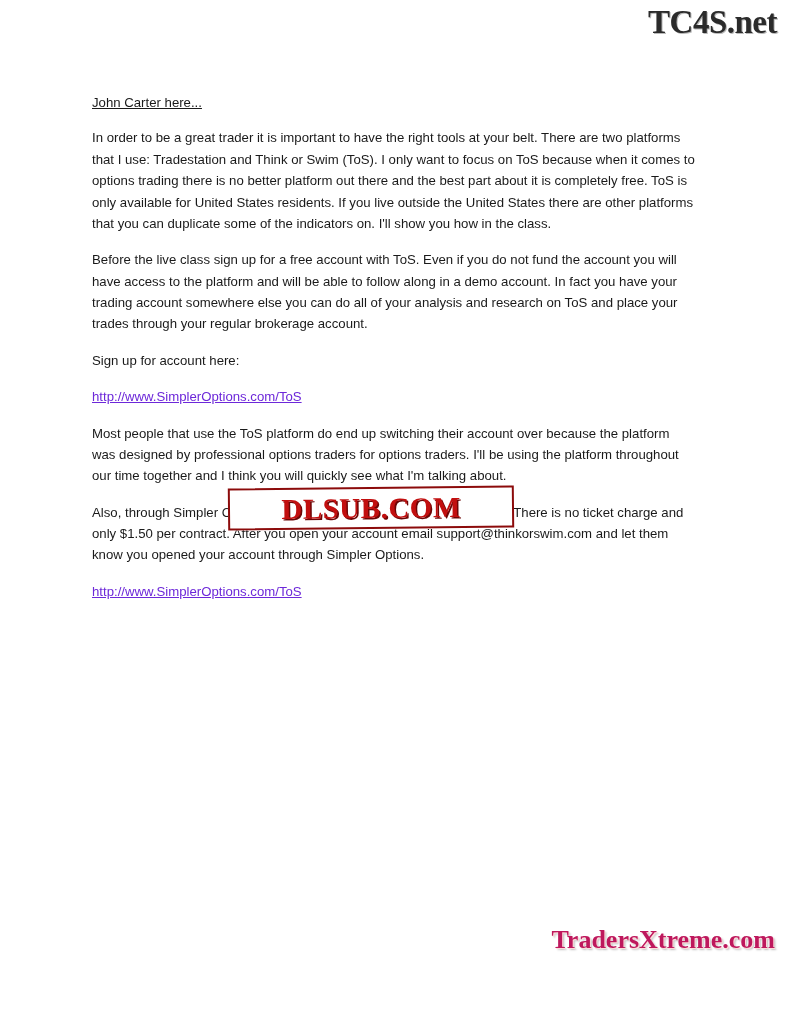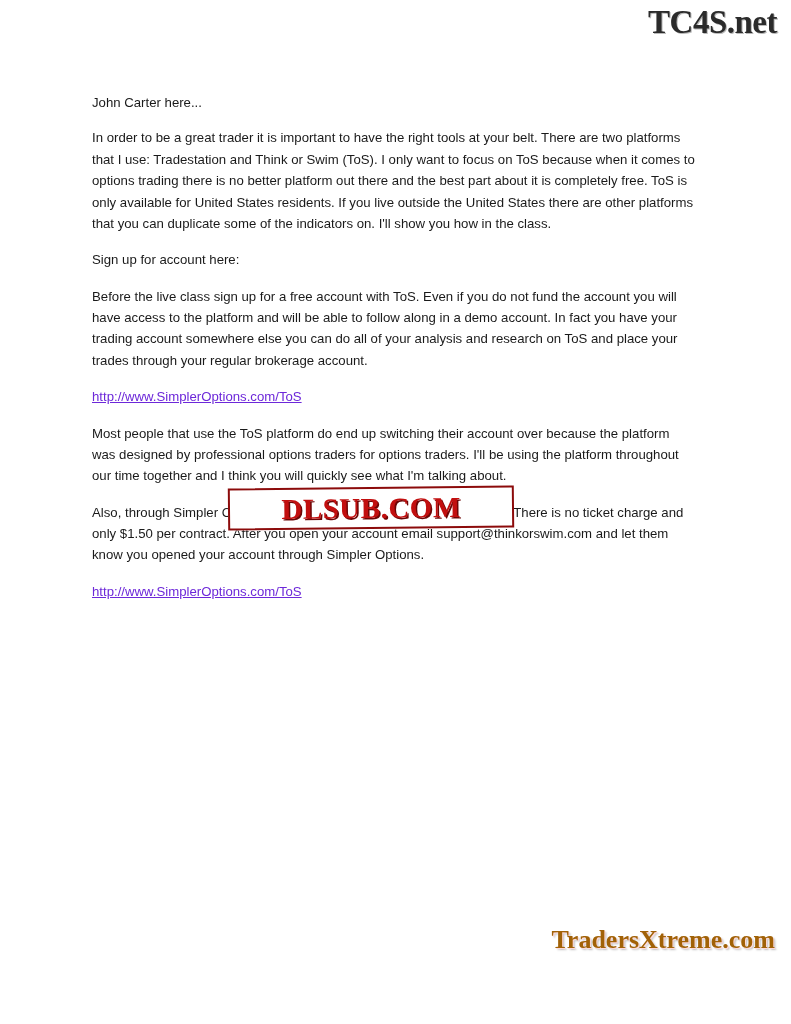--- a/index.html
+++ b/index.html
@@ -34,39 +34,40 @@
     white-space: nowrap;
   }
   
   .bottom-watermark {
     position: absolute;
     bottom: 14px;
     right: 16px;
     font-family: "Liberation Serif", serif;
     font-weight: bold;
     font-size: 26px;
-    color: #a16207;
+    color: #be185d;
     text-shadow: 1px 1px 0 #ffd9d9, 2px 2px 2px rgba(0,0,0,0.25);
     white-space: nowrap;
   }
   
   .doc {
     position: absolute;
     left: 92px;
     top: 92px;
     width: 604px;
   }
   .doc p {
     margin: 0 0 15px 0;
     font-size: 13.2px;
     line-height: 1.62;
     color: #1a1a1a;
   }
   .doc p.tight {
     margin-bottom: 14px;
+    text-decoration: underline;
   }
   .doc a {
     color: #6d28d9;
     text-decoration: underline;
     font-size: 13.2px;
     line-height: 1.62;
   }
   .link-para {
     margin: 0 0 15px 0;
   }
@@ -101,23 +102,23 @@
 <div class="page">
 
   <div class="top-watermark">TC4S.net</div>
 
   <div class="doc">
 
     <p class="tight">John Carter here...</p>
 
     <p>In order to be a great trader it is important to have the right tools at your belt. There are two platforms that I use: Tradestation and Think or Swim (ToS). I only want to focus on ToS because when it comes to options trading there is no better platform out there and the best part about it is completely free. ToS is only available for United States residents. If you live outside the United States there are other platforms that you can duplicate some of the indicators on. I'll show you how in the class.</p>
 
+    <p>Before the live class sign up for a free account with ToS. Even if you do not fund the account you will have access to the platform and will be able to follow along in a demo account. In fact you have your trading account somewhere else you can do all of your analysis and research on ToS and place your trades through your regular brokerage account.</p>
+
     <p>Sign up for account here:</p>
-
-    <p>Before the live class sign up for a free account with ToS. Even if you do not fund the account you will have access to the platform and will be able to follow along in a demo account. In fact you have your trading account somewhere else you can do all of your analysis and research on ToS and place your trades through your regular brokerage account.</p>
 
     <p class="link-para">
       <a href="#">http://www.SimplerOptions.com/ToS</a>
     </p>
 
     <p>Most people that use the ToS platform do end up switching their account over because the platform was designed by professional options traders for options traders. I'll be using the platform throughout our time together and I think you will quickly see what I'm talking about.</p>
 
     <p>Also, through Simpler Options you can get discounted commission rate. There is no ticket charge and only $1.50 per contract. After you open your account email support@thinkorswim.com and let them know you opened your account through Simpler Options.</p>
 
 

